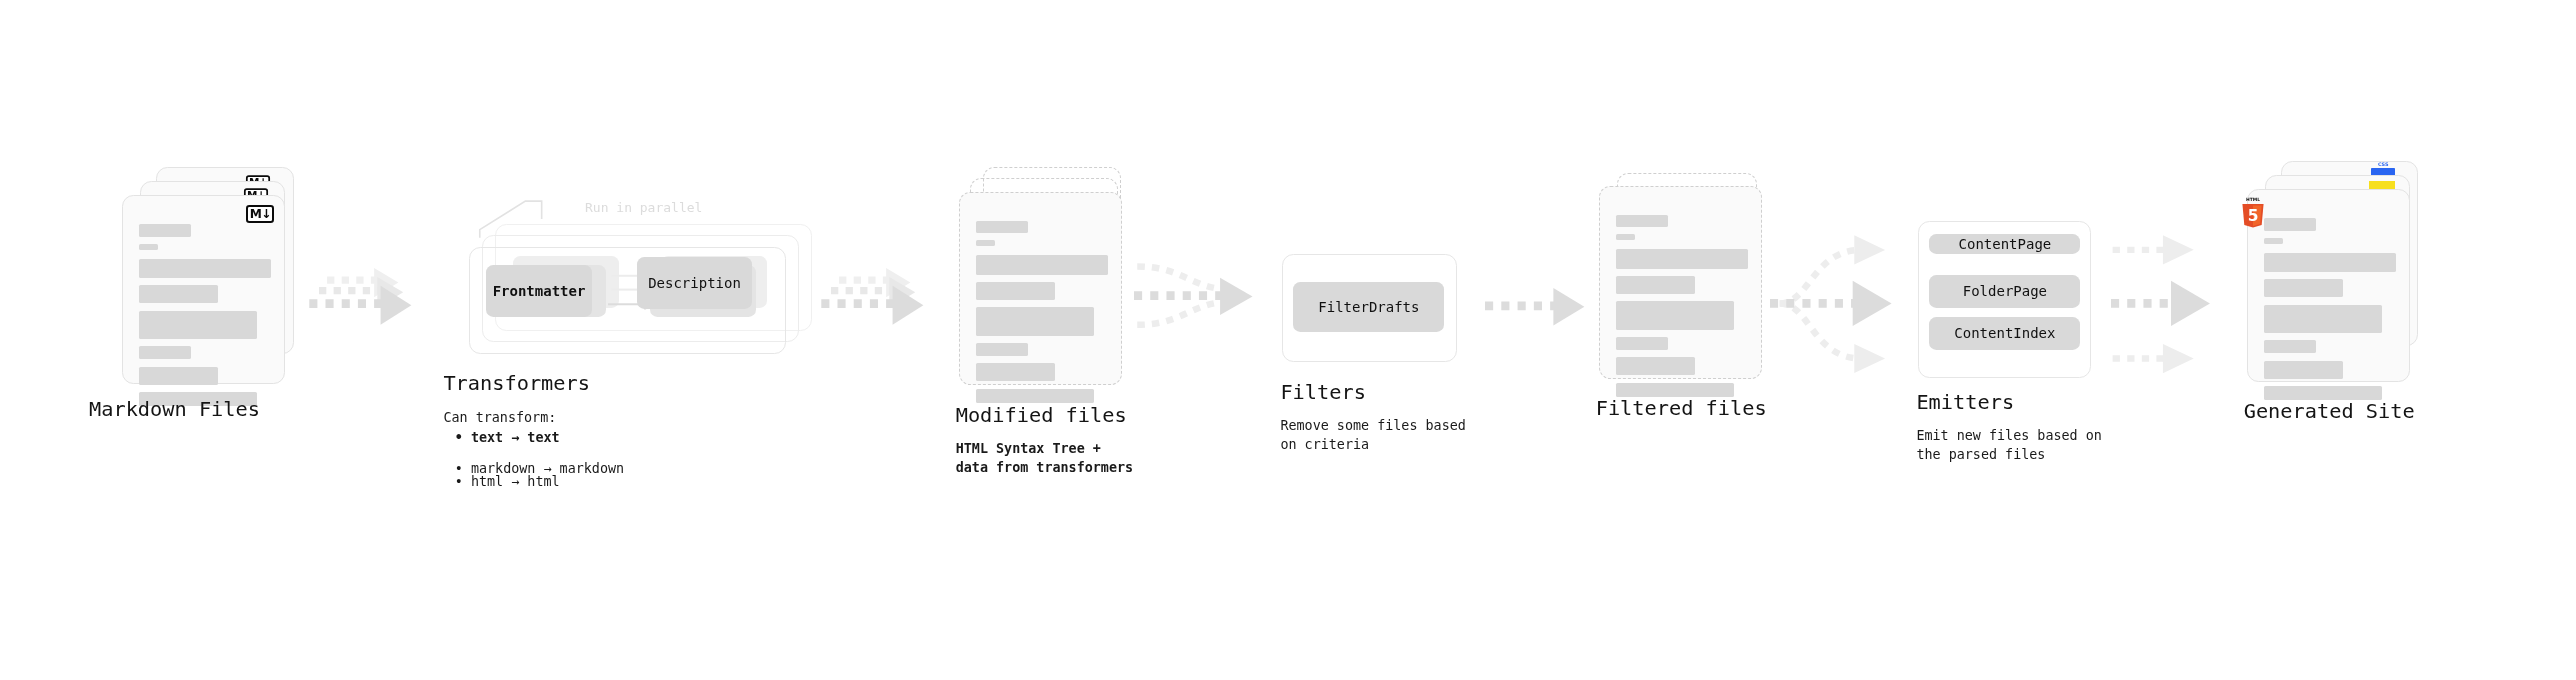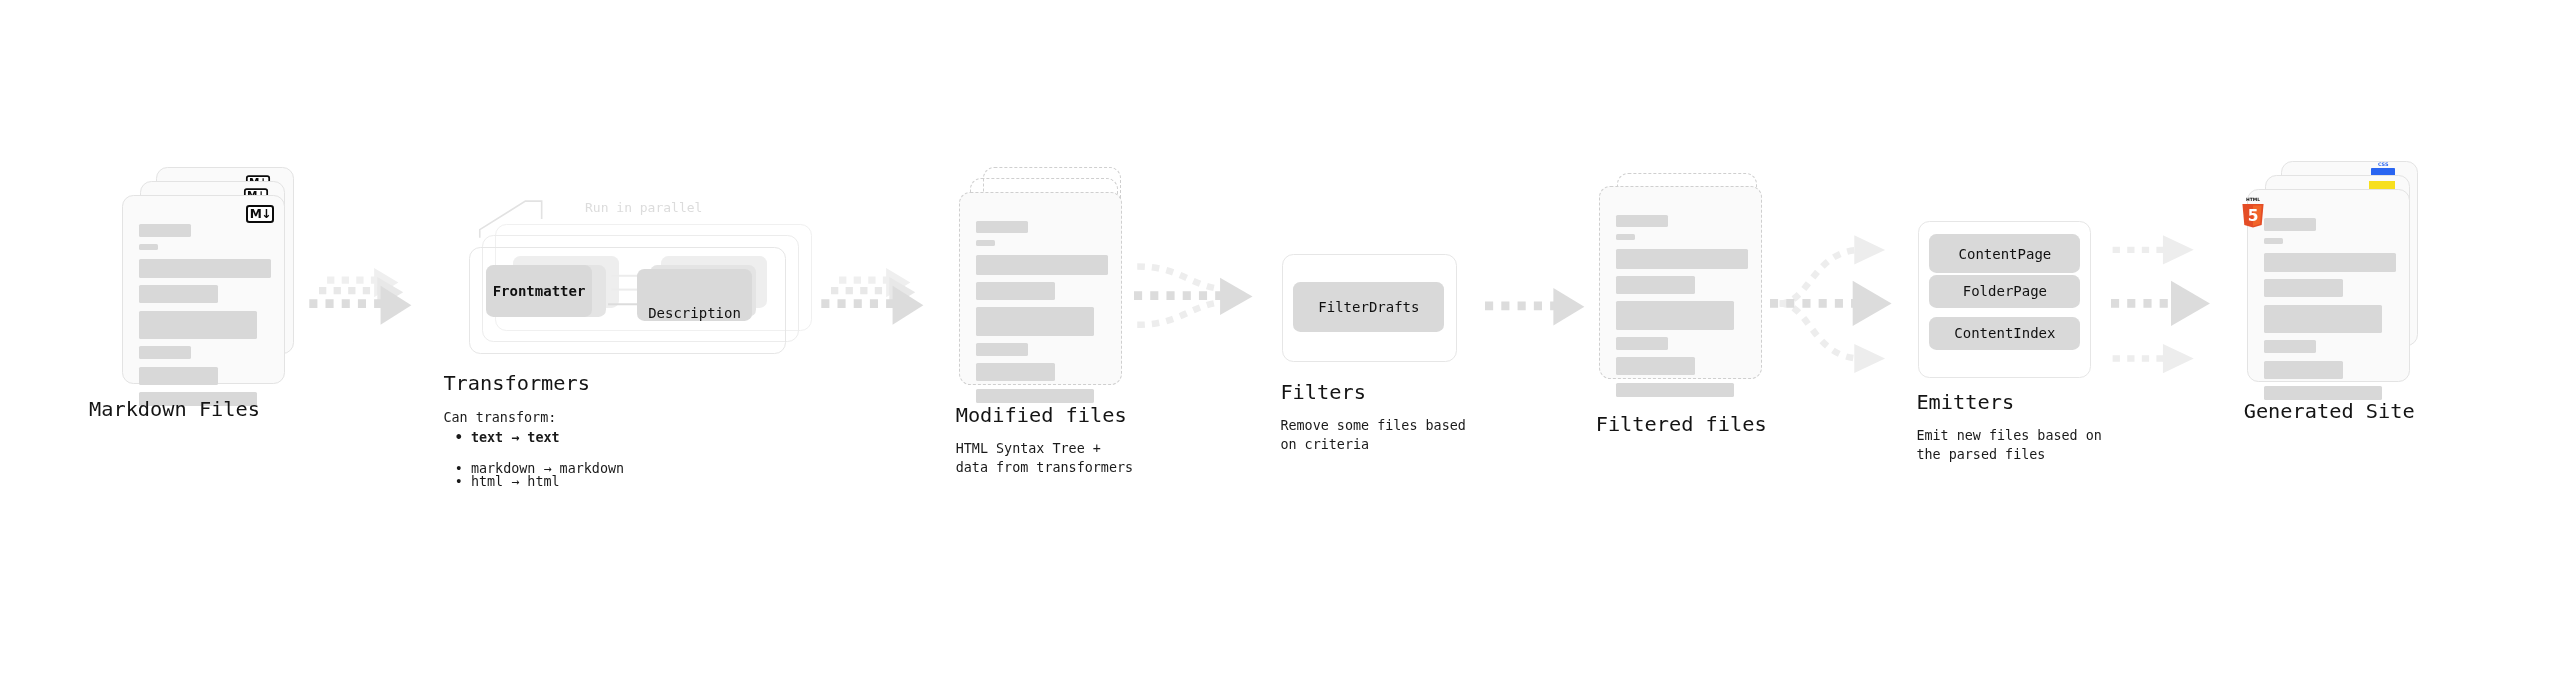--- a/index.html
+++ b/index.html
@@ -171,21 +171,21 @@
       </g>
       <g stroke="#dcdcdc" stroke-width="2.5" fill="none">
         <line x1="0" y1="42" x2="48" y2="42"></line>
           <polygon points="46,37 57,42 46,47" fill="#dcdcdc"></polygon>
       </g>
     </svg>
 
     <div class="pill" style="left:41px; top:72px; width:106px; height:52px;font-weight:bold;">
       <span>Frontmatter</span>
     </div>
-    <div class="pill" style="left:192px; top:76px; width:115px; height:52px;align-items:flex-end;">
+    <div class="pill" style="left:192px; top:64px; width:115px; height:52px;">
       <span>Description</span>
     </div>
 
     <div class="caption" style="left:-1.6px; top:178px;">Transformers</div>
     <div class="subcaption" style="left:-1.6px; top:215px;">Can transform:</div>
     <div class="sublist" style="left:9.8px; top:234px;font-weight:bold;">• text → text</div>
     <div class="sublist" style="left:9.8px; top:265px;">• markdown → markdown</div>
     <div class="sublist" style="left:9.8px; top:278px;">• html → html</div>
   </div>
 
@@ -215,21 +215,21 @@
           <div class="ln" style="width:132px;height:19.5px;"></div>
           <div class="ln" style="width:79px;height:18px;"></div>
           <div class="ln" style="width:118px;height:28.4px;"></div>
           <div class="ln" style="width:52px;height:13px;"></div>
           <div class="ln" style="width:79px;height:18px;"></div>
           <div class="ln" style="width:118px;height:14px;"></div>
         </div>
       </div>
     </div>
     <div class="caption" style="left:-3.3px; top:236px;">Modified files</div>
-    <div class="subcaption" style="left:-3.3px; top:272px;">HTML Syntax Tree +
+    <div class="subcaption" style="left:-3.3px; top:272px;font-weight:bold;">HTML Syntax Tree +
 data from transformers</div>
   </div>
 
   <svg style="left:1134px; top:258px;" width="138" height="98" viewBox="0 0 170 120">
     <g fill="none" stroke="#ededed" stroke-width="8" stroke-dasharray="9 9">
       <path d="M4 10 C 55 10, 70 34, 108 38"></path>
       <path d="M4 82 C 55 82, 70 58, 108 54"></path>
     </g>
     <g stroke="#dcdcdc" stroke-width="11" stroke-dasharray="10 10" fill="none">
       <line x1="0" y1="46" x2="114" y2="46"></line>
@@ -263,39 +263,39 @@
           <div class="ln" style="width:18.7px;height:5.7px;margin-bottom:9px;"></div>
           <div class="ln" style="width:132px;height:19.5px;"></div>
           <div class="ln" style="width:79px;height:18px;"></div>
           <div class="ln" style="width:118px;height:28.4px;"></div>
           <div class="ln" style="width:52px;height:13px;"></div>
           <div class="ln" style="width:79px;height:18px;"></div>
           <div class="ln" style="width:118px;height:14px;"></div>
         </div>
       </div>
     </div>
-    <div class="caption" style="left:-3.3px; top:239px;">Filtered files</div>
+    <div class="caption" style="left:-3.3px; top:223px;">Filtered files</div>
   </div>
 
   <svg style="left:1770px; top:232px;" width="154" height="142" viewBox="0 0 190 175">
     <g fill="none" stroke="#ededed" stroke-width="8" stroke-dasharray="9 9">
       <path d="M12 88 C 48 88, 52 26, 108 22"></path>
       <path d="M12 88 C 48 88, 52 152, 108 156"></path>
     </g>
     <polygon points="104,4 142,22 104,40" fill="#ededed"></polygon>
     <polygon points="104,138 142,156 104,174" fill="#ededed"></polygon>
     <g stroke="#dcdcdc" stroke-width="11" stroke-dasharray="10 10" fill="none">
       <line x1="0" y1="88" x2="110" y2="88"></line>
     </g>
     <polygon points="102,60 150,88 102,116" fill="#dcdcdc"></polygon>
   </svg>
 
   <div class="stage" style="left:1918px; top:221px;">
     <div class="gbox solidbg" style="left:0px; top:0px; width:173px; height:157px; background:#ffffff;"></div>
-    <div class="pill" style="left:11.4px; top:13px; width:151px; height:39px;">
+    <div class="pill" style="left:11.4px; top:13px; width:151px; height:20px;">
       <span>ContentPage</span>
     </div>
     <div class="pill" style="left:11.4px; top:54px; width:151px; height:32.5px;">
       <span>FolderPage</span>
     </div>
     <div class="pill" style="left:11.4px; top:96px; width:151px; height:32.5px;">
       <span>ContentIndex</span>
     </div>
     <div class="caption" style="left:-1.6px; top:169px;">Emitters</div>
     <div class="subcaption" style="left:-1.6px; top:205px;">Emit new files based on

